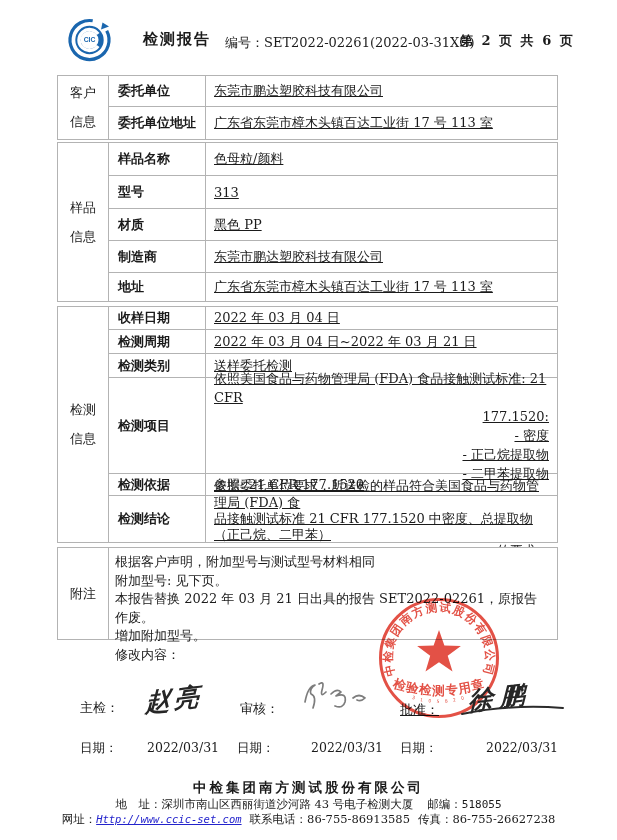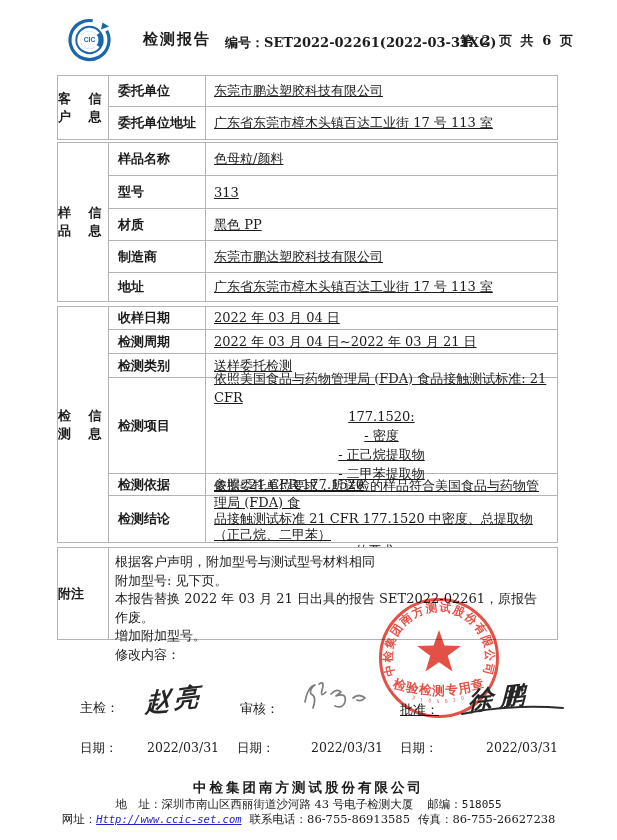--- a/index.html
+++ b/index.html
@@ -6,36 +6,36 @@
   html,body { background:#fff; }
   .page {
     position:relative; width:617px; height:840px; background:#fff;
     font-family:"DejaVu Serif","Liberation Serif",serif;
     color:#1b1b1b; overflow:hidden;
   }
   .abs { position:absolute; }
 
   
   .hdr-title { font-weight:bold; font-size:15px; letter-spacing:2px; }
-  .hdr-no    { font-weight:bold; font-size:13px; }
+  .hdr-no    { font-weight:normal; font-size:13px; }
   .hdr-page  { font-weight:bold; font-size:13px; letter-spacing:2px; }
 
   
   .section { position:absolute; left:57px; width:501px; border:1px solid #b3b3b3; display:flex; background:#fff; }
   .sec-hd {
     flex:0 0 51px; border-right:1px solid #b3b3b3;
-    display:flex; flex-direction:row; align-items:center; justify-content:flex-start;
-    font-size:13px; gap:11px;font-weight:bold;
+    display:flex; flex-direction:column; align-items:center; justify-content:center;
+    font-size:13px; gap:11px;
   }
   .sec-rows { flex:1; display:flex; flex-direction:column; min-width:0; }
   .trow { display:flex; border-bottom:1px solid #b3b3b3; min-height:0; }
   .trow:last-child { border-bottom:0; flex:1; }
   .tlabel { flex:0 0 97px; border-right:1px solid #b3b3b3; display:flex; align-items:center; padding-left:9px; font-size:13px;font-weight:bold; }
   .tvalue { flex:1; display:flex; align-items:center; padding-left:8px; padding-right:8px; font-size:13px; min-width:0;text-decoration:underline; }
-  .tvalue.multi { flex-direction:column; align-items:center; justify-content:center; }
+  .tvalue.multi { flex-direction:column; align-items:flex-end; justify-content:center; }
   .h31{height:31px} .h33{height:33px} .h32{height:32px}
   .h23{height:23px} .h24{height:24px} .h96{height:96px} .h22{height:22px}
   .vline { line-height:19px; }
   .cline { line-height:16.3px; }
   .notes-body { flex:1; padding:5px 8px 4px 6px; font-size:13px; }
   .nline { line-height:18.6px; }
 
   
   .sig-label { position:absolute; font-size:13px; }
   .date-label { position:absolute; font-size:12.5px; }

